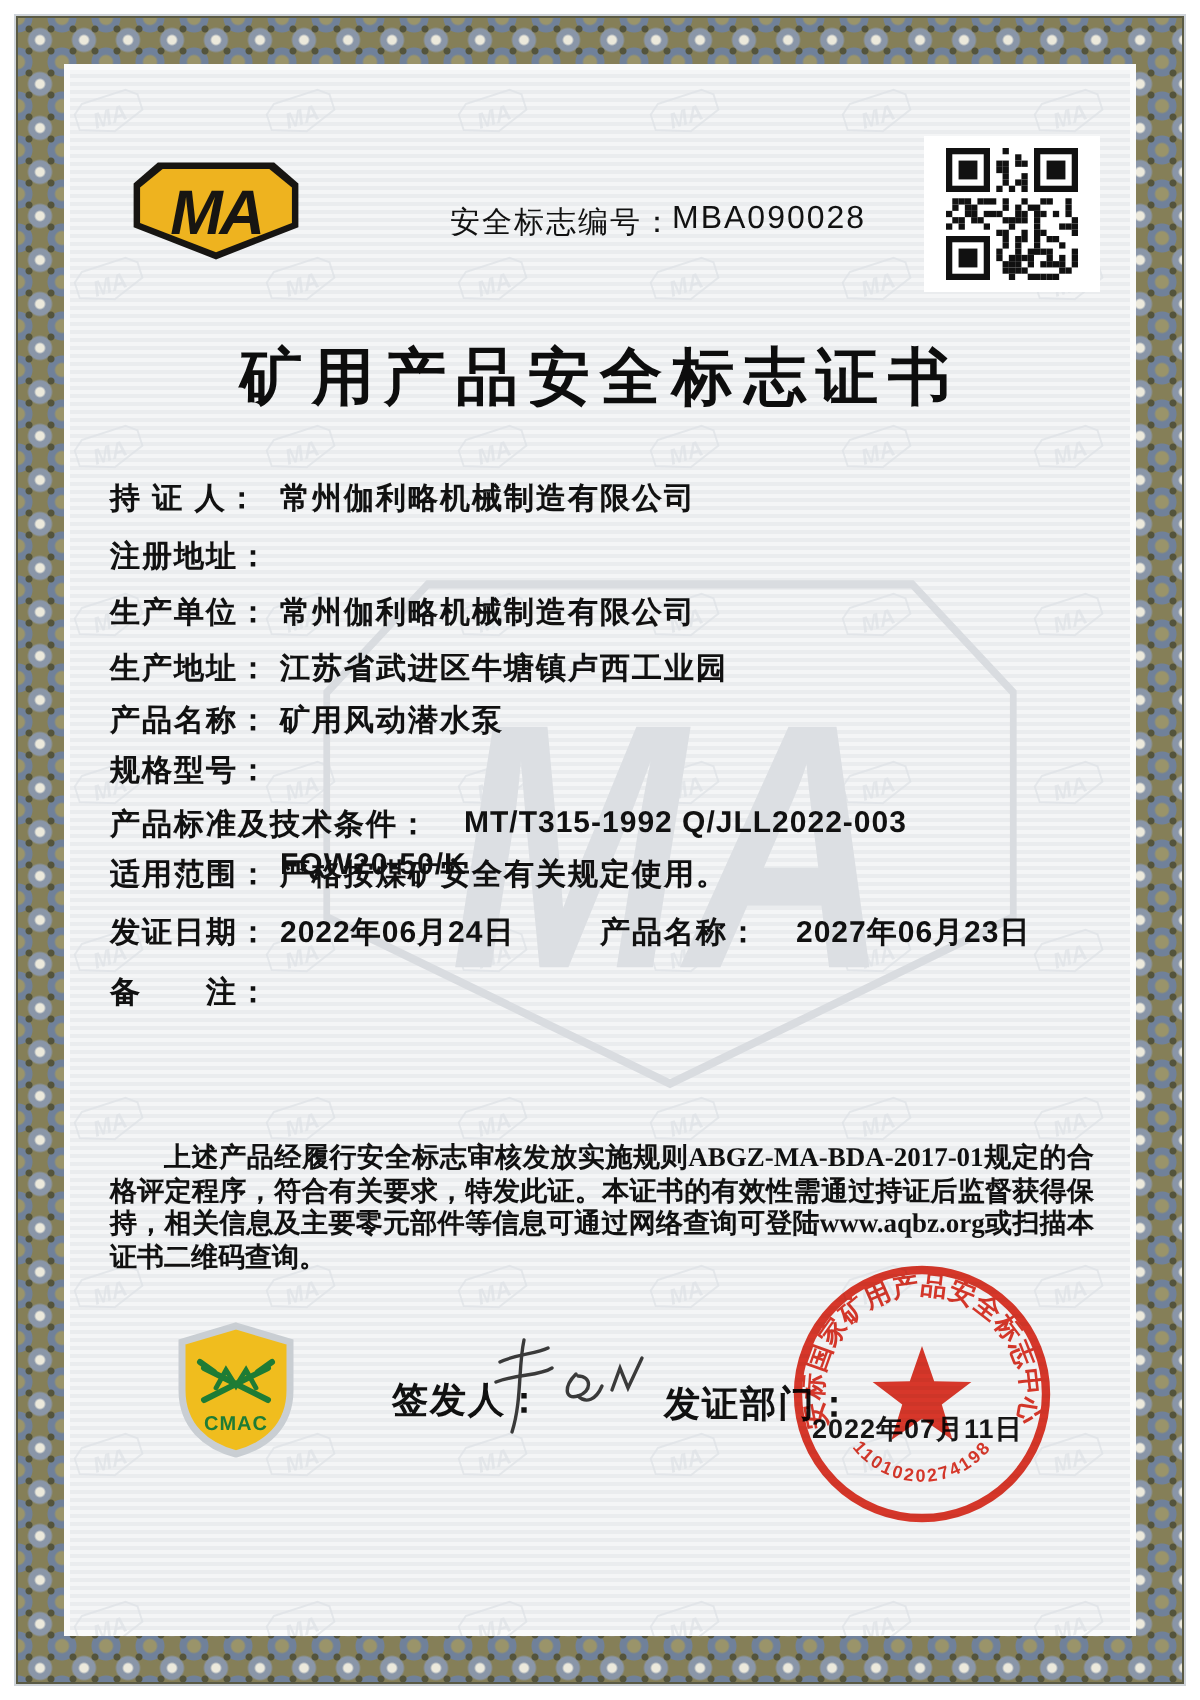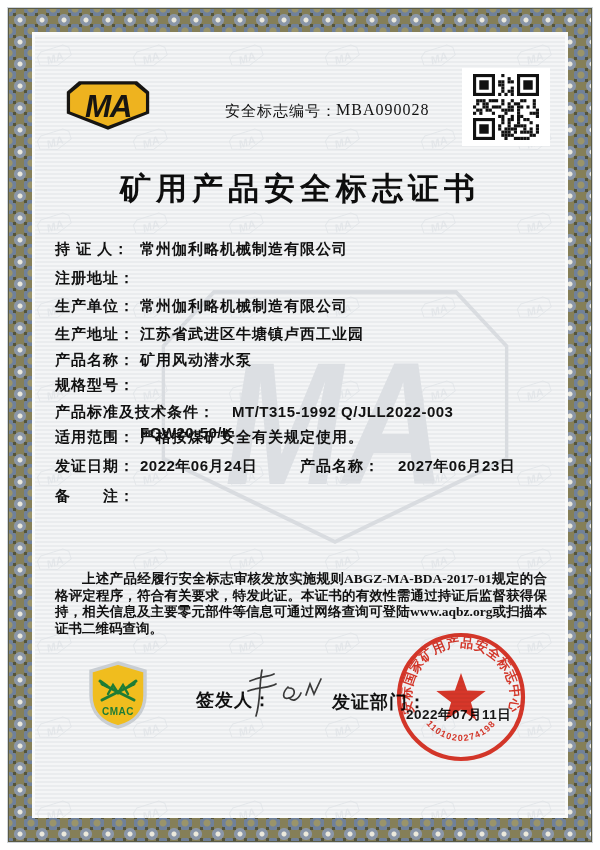--- a/index.html
+++ b/index.html
@@ -18,21 +18,21 @@
     box-shadow:0 0 0 1px #cfd4da;}
   
   .page{position:absolute;left:32px;top:32px;right:32px;bottom:32px;
     background-color:#eff1f2;
     background-image:repeating-linear-gradient(180deg,#f4f5f6 0px,#f4f5f6 2px,#eaecee 2px,#eaecee 4px);
     border:3px solid #fafbfb;z-index:0;}
   .wm-tiles{position:absolute;left:32px;top:32px;width:536px;height:786px;z-index:1;opacity:.65;}
   .wm-big{position:absolute;left:160px;top:288px;width:350px;height:258px;z-index:1;}
   .abs{position:absolute;z-index:3;}
   .certno-label{font-family:"Liberation Serif",serif;font-size:15px;letter-spacing:1px;}
-  .certno-value{font-family:Liberation Serif, serif;font-size:16px;letter-spacing:1px;}
+  .certno-value{font-family:Liberation Sans, sans-serif;font-size:16px;letter-spacing:1px;}
   .title{left:0;width:600px;text-align:center;top:168px;
     font-family:"Liberation Serif",serif;font-weight:800;font-size:31px;letter-spacing:5px;color:#0d0d0d;}
   .flabel{left:55px;font-size:15px;font-weight:700;letter-spacing:1px;white-space:pre;}
   .fvalue{font-family:"Liberation Serif",serif;font-size:15px;font-weight:700;letter-spacing:1px;white-space:pre;}
   .fvalue.mono{font-family:"Liberation Sans",sans-serif;letter-spacing:0.5px;}
   .statement{left:55px;top:571px;width:492px;font-family:"Liberation Serif",serif;
     font-size:13.5px;font-weight:700;line-height:16.5px;text-align:justify;text-indent:2em;}
   .qr-box{left:462px;top:68px;width:88px;height:78px;background:#ffffff;
     display:flex;align-items:center;justify-content:center;}
   .sig-label{font-size:18px;font-weight:700;letter-spacing:1px;}

